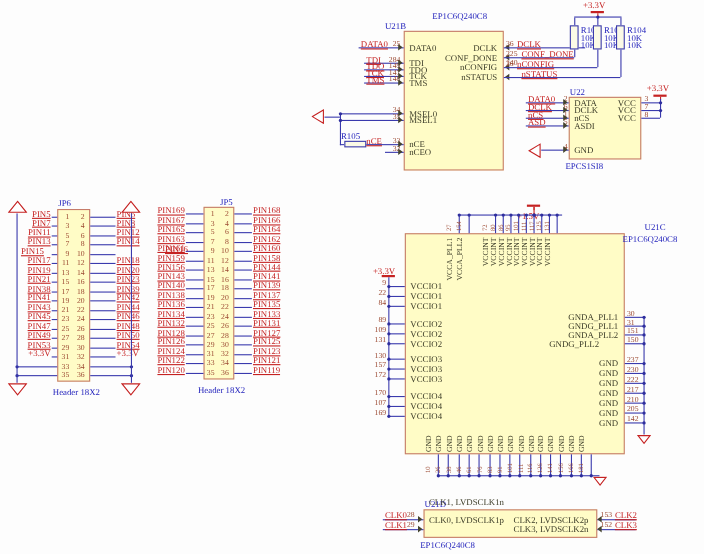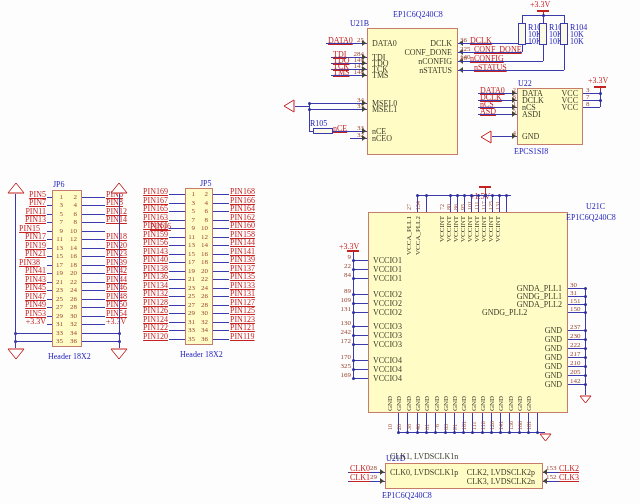--- a/index.html
+++ b/index.html
@@ -233,21 +233,21 @@
       <div class="wh" style="position: absolute; left: 82px; top: 248px; width: 23px; height: 1px;"></div>
       <div class="net" style="position: absolute; left: 106px; top: 241px;">PIN20</div>
       <div class="num" style="position: absolute; left: 54px; top: 252px; width: 9px; text-align: right;">15</div>
       <div class="num" style="position: absolute; left: 68px; top: 252px; width: 9px; text-align: right;">16</div>
       <div class="net" style="position: absolute; left: 13px; top: 249px; width: 33px; text-align: right;">PIN21</div>
       <div class="wh" style="position: absolute; left: 47px; top: 256px; width: 5px; height: 1px;"></div>
       <div class="wh" style="position: absolute; left: 82px; top: 256px; width: 23px; height: 1px;"></div>
       <div class="net" style="position: absolute; left: 106px; top: 249px;">PIN23</div>
       <div class="num" style="position: absolute; left: 54px; top: 261px; width: 9px; text-align: right;">17</div>
       <div class="num" style="position: absolute; left: 68px; top: 261px; width: 9px; text-align: right;">18</div>
-      <div class="net" style="position: absolute; left: 13px; top: 258px; width: 33px; text-align: center;">PIN38</div>
+      <div class="net" style="position: absolute; left: 13px; top: 258px; width: 33px; text-align: right;">PIN38</div>
       <div class="wh" style="position: absolute; left: 47px; top: 265px; width: 5px; height: 1px;"></div>
       <div class="wh" style="position: absolute; left: 82px; top: 265px; width: 23px; height: 1px;"></div>
       <div class="net" style="position: absolute; left: 106px; top: 258px;">PIN39</div>
       <div class="num" style="position: absolute; left: 54px; top: 269px; width: 9px; text-align: right;">19</div>
       <div class="num" style="position: absolute; left: 68px; top: 269px; width: 9px; text-align: right;">20</div>
       <div class="net" style="position: absolute; left: 13px; top: 266px; width: 33px; text-align: right;">PIN41</div>
       <div class="wh" style="position: absolute; left: 47px; top: 273px; width: 5px; height: 1px;"></div>
       <div class="wh" style="position: absolute; left: 82px; top: 273px; width: 23px; height: 1px;"></div>
       <div class="net" style="position: absolute; left: 106px; top: 266px;">PIN42</div>
       <div class="num" style="position: absolute; left: 54px; top: 278px; width: 9px; text-align: right;">21</div>
@@ -496,33 +496,33 @@
       <div class="wh" style="position: absolute; left: 353px; top: 312px; width: 15px; height: 1px;"></div>
       <div class="dj" style="position: absolute; left: 352px; top: 311px;"></div>
       <div class="num" style="position: absolute; left: 336px; top: 305px; width: 15px; text-align: right;">131</div>
       <div class="pn" style="position: absolute; left: 373px; top: 308px;">VCCIO2</div>
       <div class="wh" style="position: absolute; left: 353px; top: 326px; width: 15px; height: 1px;"></div>
       <div class="dj" style="position: absolute; left: 352px; top: 325px;"></div>
       <div class="num" style="position: absolute; left: 336px; top: 319px; width: 15px; text-align: right;">130</div>
       <div class="pn" style="position: absolute; left: 373px; top: 322px;">VCCIO3</div>
       <div class="wh" style="position: absolute; left: 353px; top: 335px; width: 15px; height: 1px;"></div>
       <div class="dj" style="position: absolute; left: 352px; top: 334px;"></div>
-      <div class="num" style="position: absolute; left: 336px; top: 328px; width: 15px; text-align: right;">242</div>
+      <div class="num" style="position: absolute; left: 336px; top: 328px; width: 15px; text-align: right;">157</div>
       <div class="pn" style="position: absolute; left: 373px; top: 331px;">VCCIO3</div>
       <div class="wh" style="position: absolute; left: 353px; top: 344px; width: 15px; height: 1px;"></div>
       <div class="dj" style="position: absolute; left: 352px; top: 343px;"></div>
       <div class="num" style="position: absolute; left: 336px; top: 337px; width: 15px; text-align: right;">172</div>
       <div class="pn" style="position: absolute; left: 373px; top: 340px;">VCCIO3</div>
       <div class="wh" style="position: absolute; left: 353px; top: 360px; width: 15px; height: 1px;"></div>
       <div class="dj" style="position: absolute; left: 352px; top: 359px;"></div>
       <div class="num" style="position: absolute; left: 336px; top: 353px; width: 15px; text-align: right;">170</div>
       <div class="pn" style="position: absolute; left: 373px; top: 356px;">VCCIO4</div>
       <div class="wh" style="position: absolute; left: 353px; top: 369px; width: 15px; height: 1px;"></div>
       <div class="dj" style="position: absolute; left: 352px; top: 368px;"></div>
-      <div class="num" style="position: absolute; left: 336px; top: 362px; width: 15px; text-align: right;">325</div>
+      <div class="num" style="position: absolute; left: 336px; top: 362px; width: 15px; text-align: right;">107</div>
       <div class="pn" style="position: absolute; left: 373px; top: 365px;">VCCIO4</div>
       <div class="wh" style="position: absolute; left: 353px; top: 378px; width: 15px; height: 1px;"></div>
       <div class="dj" style="position: absolute; left: 352px; top: 377px;"></div>
       <div class="num" style="position: absolute; left: 336px; top: 371px; width: 15px; text-align: right;">169</div>
       <div class="pn" style="position: absolute; left: 373px; top: 374px;">VCCIO4</div>
       <div class="wv" style="position: absolute; left: 585px; top: 288px; width: 1px; height: 107px;"></div>
       <svg width="13" height="9" style="left: 579px; top: 395px;">
         <polygon points="1,1 12,1 6.5,8" fill="#ffffff" stroke="#c52222" stroke-width="1"></polygon>
       </svg>
       <div class="wh" style="position: absolute; left: 568px; top: 288px; width: 17px; height: 1px;"></div>
@@ -533,21 +533,21 @@
       <div class="dj" style="position: absolute; left: 584px; top: 295px;"></div>
       <div class="num" style="position: absolute; left: 570px; top: 289px;">31</div>
       <div class="pn" style="position: absolute; left: 482px; top: 292px; width: 80px; text-align: right;">GNDG_PLL1</div>
       <div class="wh" style="position: absolute; left: 568px; top: 304px; width: 17px; height: 1px;"></div>
       <div class="dj" style="position: absolute; left: 584px; top: 303px;"></div>
       <div class="num" style="position: absolute; left: 570px; top: 297px;">151</div>
       <div class="pn" style="position: absolute; left: 482px; top: 300px; width: 80px; text-align: right;">GNDA_PLL2</div>
       <div class="wh" style="position: absolute; left: 568px; top: 312px; width: 17px; height: 1px;"></div>
       <div class="dj" style="position: absolute; left: 584px; top: 311px;"></div>
       <div class="num" style="position: absolute; left: 570px; top: 305px;">150</div>
-      <div class="pn" style="position: absolute; left: 482px; top: 308px; width: 80px; text-align: left;">GNDG_PLL2</div>
+      <div class="pn" style="position: absolute; left: 482px; top: 308px; width: 80px; text-align: center;">GNDG_PLL2</div>
       <div class="wh" style="position: absolute; left: 568px; top: 330px; width: 17px; height: 1px;"></div>
       <div class="dj" style="position: absolute; left: 584px; top: 329px;"></div>
       <div class="num" style="position: absolute; left: 570px; top: 323px;">237</div>
       <div class="pn" style="position: absolute; left: 482px; top: 326px; width: 80px; text-align: right;">GND</div>
       <div class="wh" style="position: absolute; left: 568px; top: 339px; width: 17px; height: 1px;"></div>
       <div class="dj" style="position: absolute; left: 584px; top: 338px;"></div>
       <div class="num" style="position: absolute; left: 570px; top: 332px;">230</div>
       <div class="pn" style="position: absolute; left: 482px; top: 335px; width: 80px; text-align: right;">GND</div>
       <div class="wh" style="position: absolute; left: 568px; top: 348px; width: 17px; height: 1px;"></div>
       <div class="dj" style="position: absolute; left: 584px; top: 347px;"></div>

